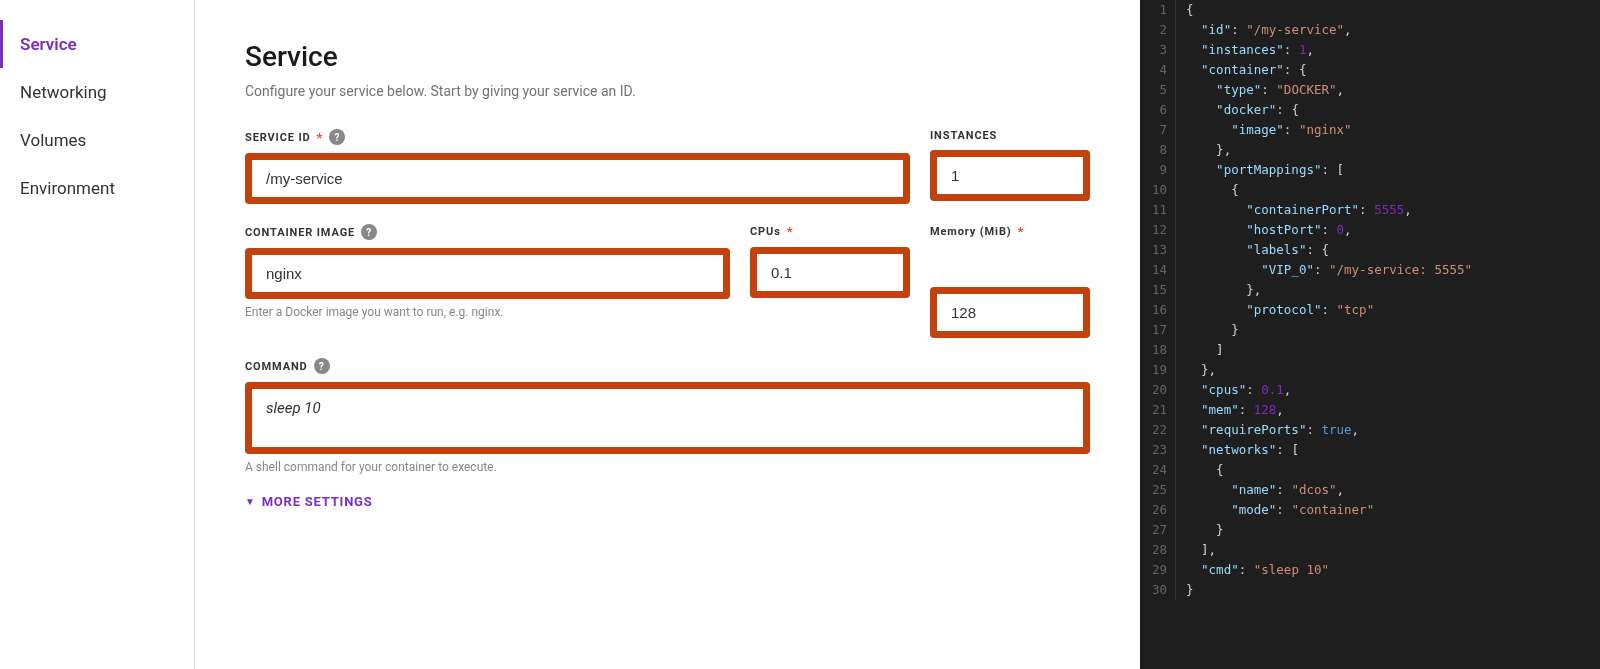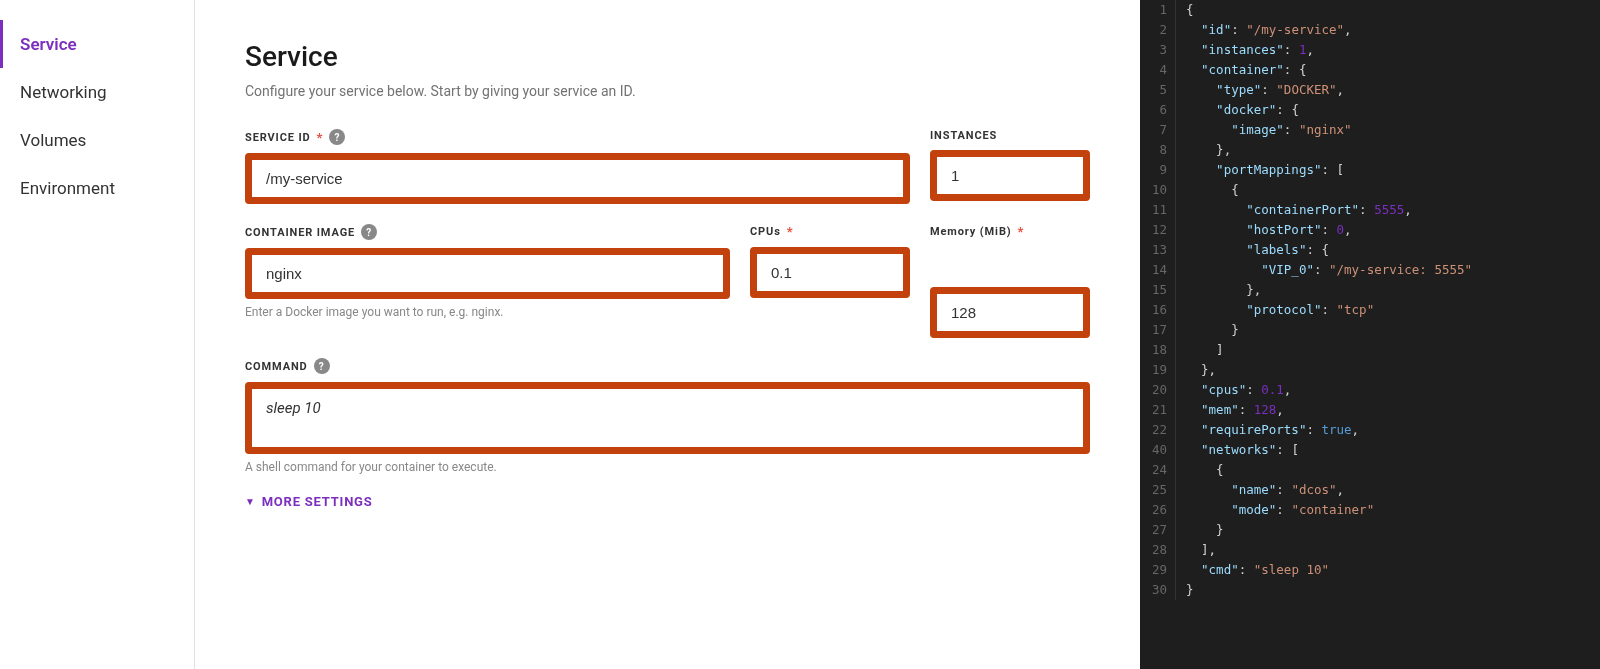--- a/index.html
+++ b/index.html
@@ -333,21 +333,21 @@
       </div>
       <div class="json-line">
         <div class="json-line-num">21</div>
         <div class="json-line-content">  <span class="jk">"mem"</span>: <span class="jp">128</span>,</div>
       </div>
       <div class="json-line">
         <div class="json-line-num">22</div>
         <div class="json-line-content">  <span class="jk">"requirePorts"</span>: <span class="jb">true</span>,</div>
       </div>
       <div class="json-line">
-        <div class="json-line-num">40</div>
+        <div class="json-line-num">23</div>
         <div class="json-line-content">  <span class="jk">"networks"</span>: [</div>
       </div>
       <div class="json-line">
         <div class="json-line-num">24</div>
         <div class="json-line-content">    {</div>
       </div>
       <div class="json-line">
         <div class="json-line-num">25</div>
         <div class="json-line-content">      <span class="jk">"name"</span>: <span class="js">"dcos"</span>,</div>
       </div>

